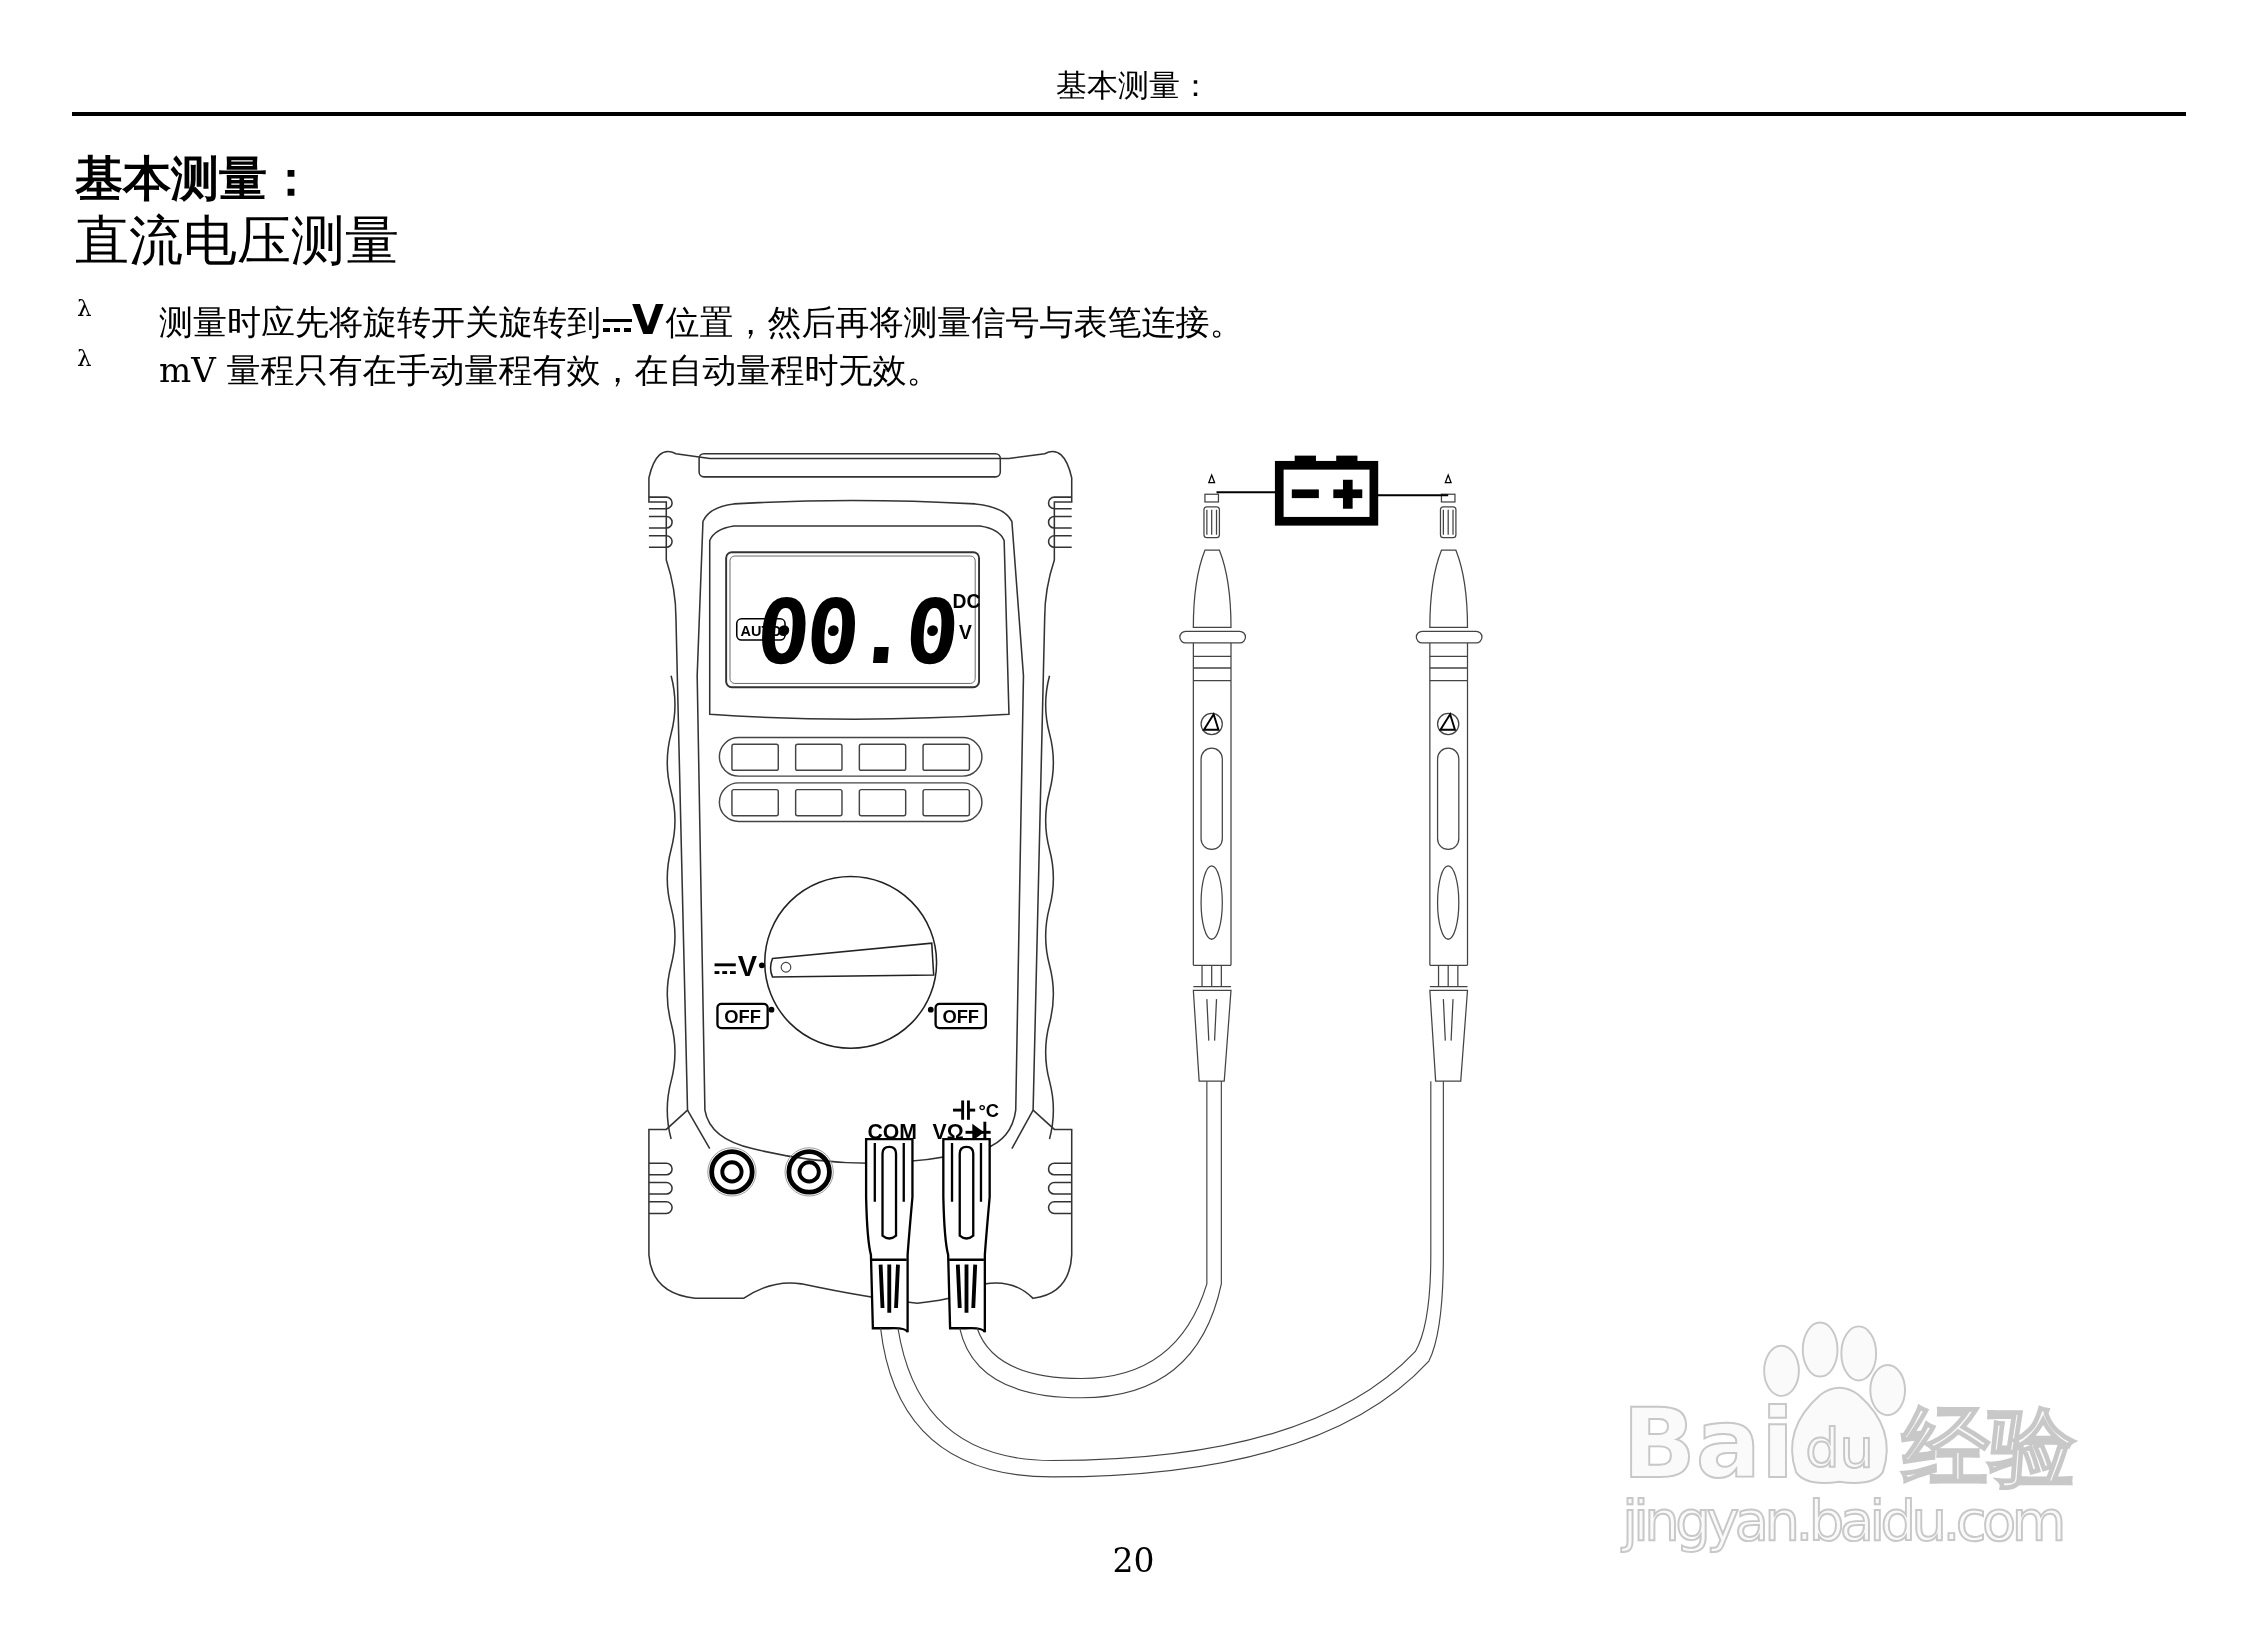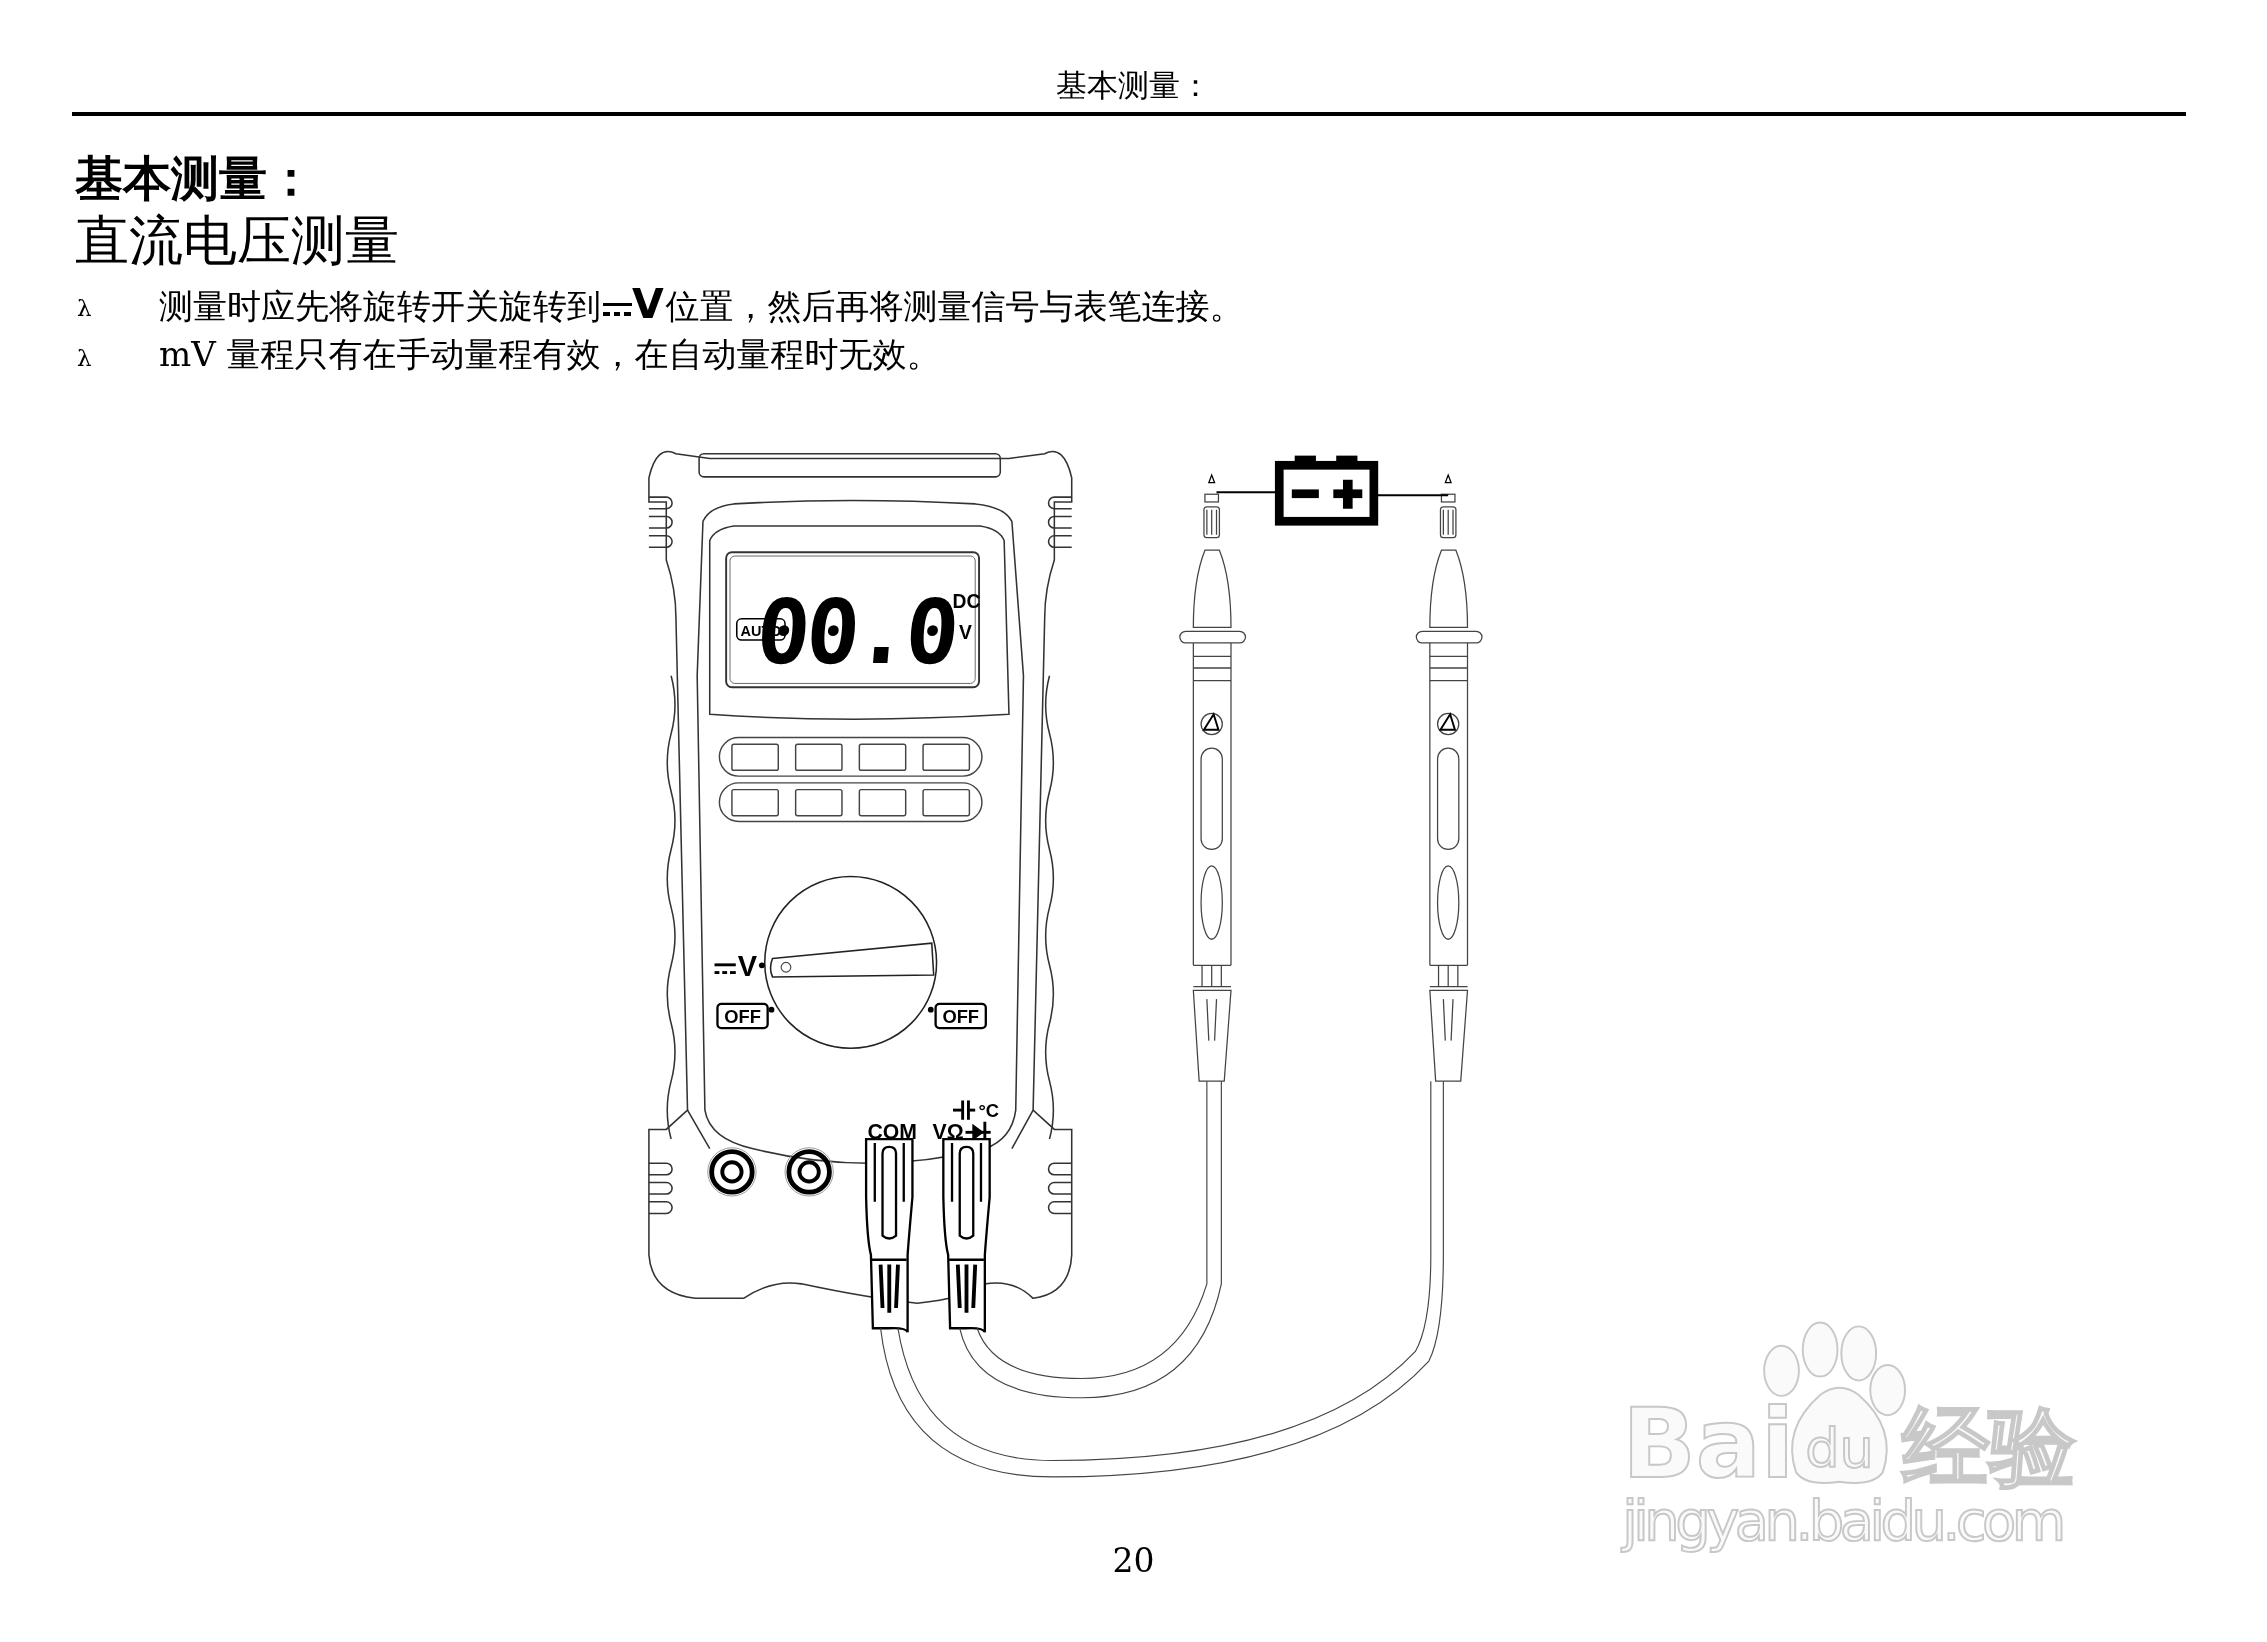--- a/index.html
+++ b/index.html
@@ -5,21 +5,21 @@
   html, body { margin: 0; padding: 0; background: #ffffff; }
   body { width: 2267px; height: 1642px; position: relative; overflow: hidden;
          font-family: "DejaVu Serif", "Liberation Serif", serif; color: #000; }
   .running-header { position: absolute; left: 0; width: 2267px; top: 66px; text-align: center;
          font-size: 31px; line-height: 39px; }
   .header-rule { position: absolute; left: 72px; top: 112px; width: 2114px; height: 3.9px; background: #000; }
   .title { position: absolute; left: 75px; top: 147px; font-size: 48px; font-weight: bold; line-height: 62px; }
   .subtitle { position: absolute; left: 75px; top: 214px; font-size: 54px; line-height: 54px; }
   .bullet-line { position: absolute; left: 0; height: 48px; font-size: 34px; line-height: 48px; white-space: nowrap; }
   .bullet-line .bullet { position: absolute; left: 77px; top: 3.9px; font-size: 23px; }
-  .bullet-line .text { position: absolute; left: 159px; top: 0; text-align: right; }
+  .bullet-line .text { position: absolute; left: 159px; top: 16px; text-align: right; }
   .dcv-inline { font-family: "DejaVu Sans", "Liberation Sans", sans-serif; font-weight: bold; display: inline-block;
                 position: relative; padding: 0 1.9px; }
   .dcv-inline .dc-sym { display: inline-block; width: 29px; height: 17.4px; position: relative; vertical-align: 0px; }
   .dcv-inline .dc-sym::before { content: ""; position: absolute; left: 0; right: 0; top: 1.9px; height: 3.9px; background: #000; }
   .dcv-inline .dc-sym::after { content: ""; position: absolute; left: 0; right: 0; top: 11.6px; height: 3.9px;
          background: repeating-linear-gradient(90deg, #000 0 6.8px, transparent 6.8px 10.6px); }
   .dcv-inline .v { font-size: 41px; }
   .diagram { position: absolute; left: 0; top: 0; width: 2267px; height: 1642px; }
   .page-number { position: absolute; left: 0; width: 2267px; top: 1541px; text-align: center; font-size: 33px; line-height: 39px; }
   .watermark { position: absolute; left: 1603px; top: 1303px; width: 579px; height: 261px; }

